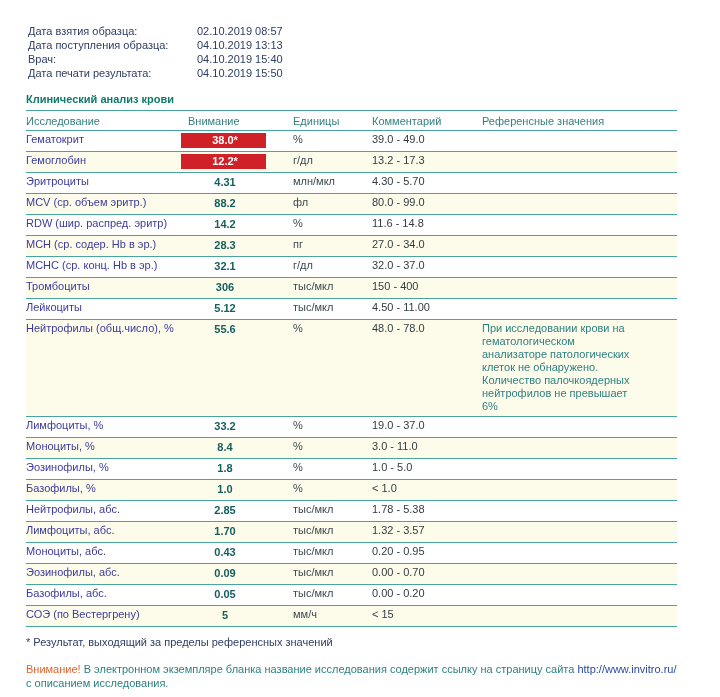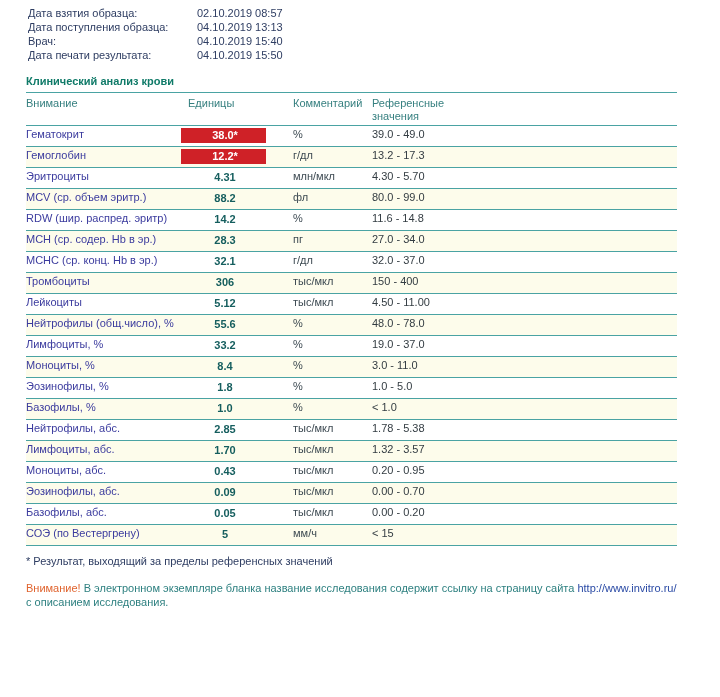--- a/index.html
+++ b/index.html
@@ -1,18 +1,18 @@
 <!DOCTYPE html>
 <html style="--flag_bg: #cf2127; --accent_teal: #2e8080; --alert_orange: #e0642f; --link_blue: #2a4aa5;"><head>
 <meta charset="utf-8">
 <style>
   html,body{margin:0;padding:0;background:#fff;}
   body{font-family:"Liberation Sans","DejaVu Sans",sans-serif;font-size:11px;color:#2e3d62;}
   .page{position:relative;width:680px;height:697px;box-sizing:border-box;overflow:hidden;
-        padding:6px 3px 0 26px;background:#fff;}
+        padding:24px 3px 0 26px;background:#fff;}
 
   
   .meta{padding-left:2px;}
   .meta-row{display:grid;grid-template-columns:169px auto;line-height:14px;}
   .meta-row .m-label,.meta-row .m-value{color:#2e3d62;}
 
   
   .title{margin:12px 0 0 0;font-size:11px;font-weight:bold;color:#0f7a68;
          padding-bottom:4px;border-bottom:1px solid #4aa3a3;line-height:14px;}
 
@@ -63,20 +63,21 @@
   <div class="meta-row">
     <span class="m-label">Дата печати результата:</span>
     <span class="m-value">04.10.2019 15:50</span>
   </div>
 </div>
 
   <h2 class="title">Клинический анализ крови</h2>
 
   <div class="results-table">
     <div class="grid-row thead">
+      <div class="cell">Исследование</div>
       <div class="cell">Внимание</div>
       <div class="cell">Единицы</div>
       <div class="cell">Комментарий</div>
       <div class="cell h-ref">Референсные значения</div>
     </div>
     <div class="tbody">
   <div class="grid-row">
     <div class="cell c-name">Гематокрит</div>
     <div class="cell c-result flagged"><span class="pill">38.0*</span></div>
     <div class="cell c-units">%</div>
@@ -146,20 +147,21 @@
     <div class="cell c-units">тыс/мкл</div>
     <div class="cell c-ref">4.50 - 11.00</div>
     <div class="cell c-comment"></div>
   </div>
 
   <div class="grid-row">
     <div class="cell c-name">Нейтрофилы (общ.число), %</div>
     <div class="cell c-result"><span class="pill">55.6</span></div>
     <div class="cell c-units">%</div>
     <div class="cell c-ref">48.0 - 78.0</div>
+    <div class="cell c-comment">При исследовании крови на гематологическом анализаторе патологических клеток не обнаружено. Количество палочкоядерных нейтрофилов не превышает 6%</div>
   </div>
 
   <div class="grid-row">
     <div class="cell c-name">Лимфоциты, %</div>
     <div class="cell c-result"><span class="pill">33.2</span></div>
     <div class="cell c-units">%</div>
     <div class="cell c-ref">19.0 - 37.0</div>
     <div class="cell c-comment"></div>
   </div>
 

